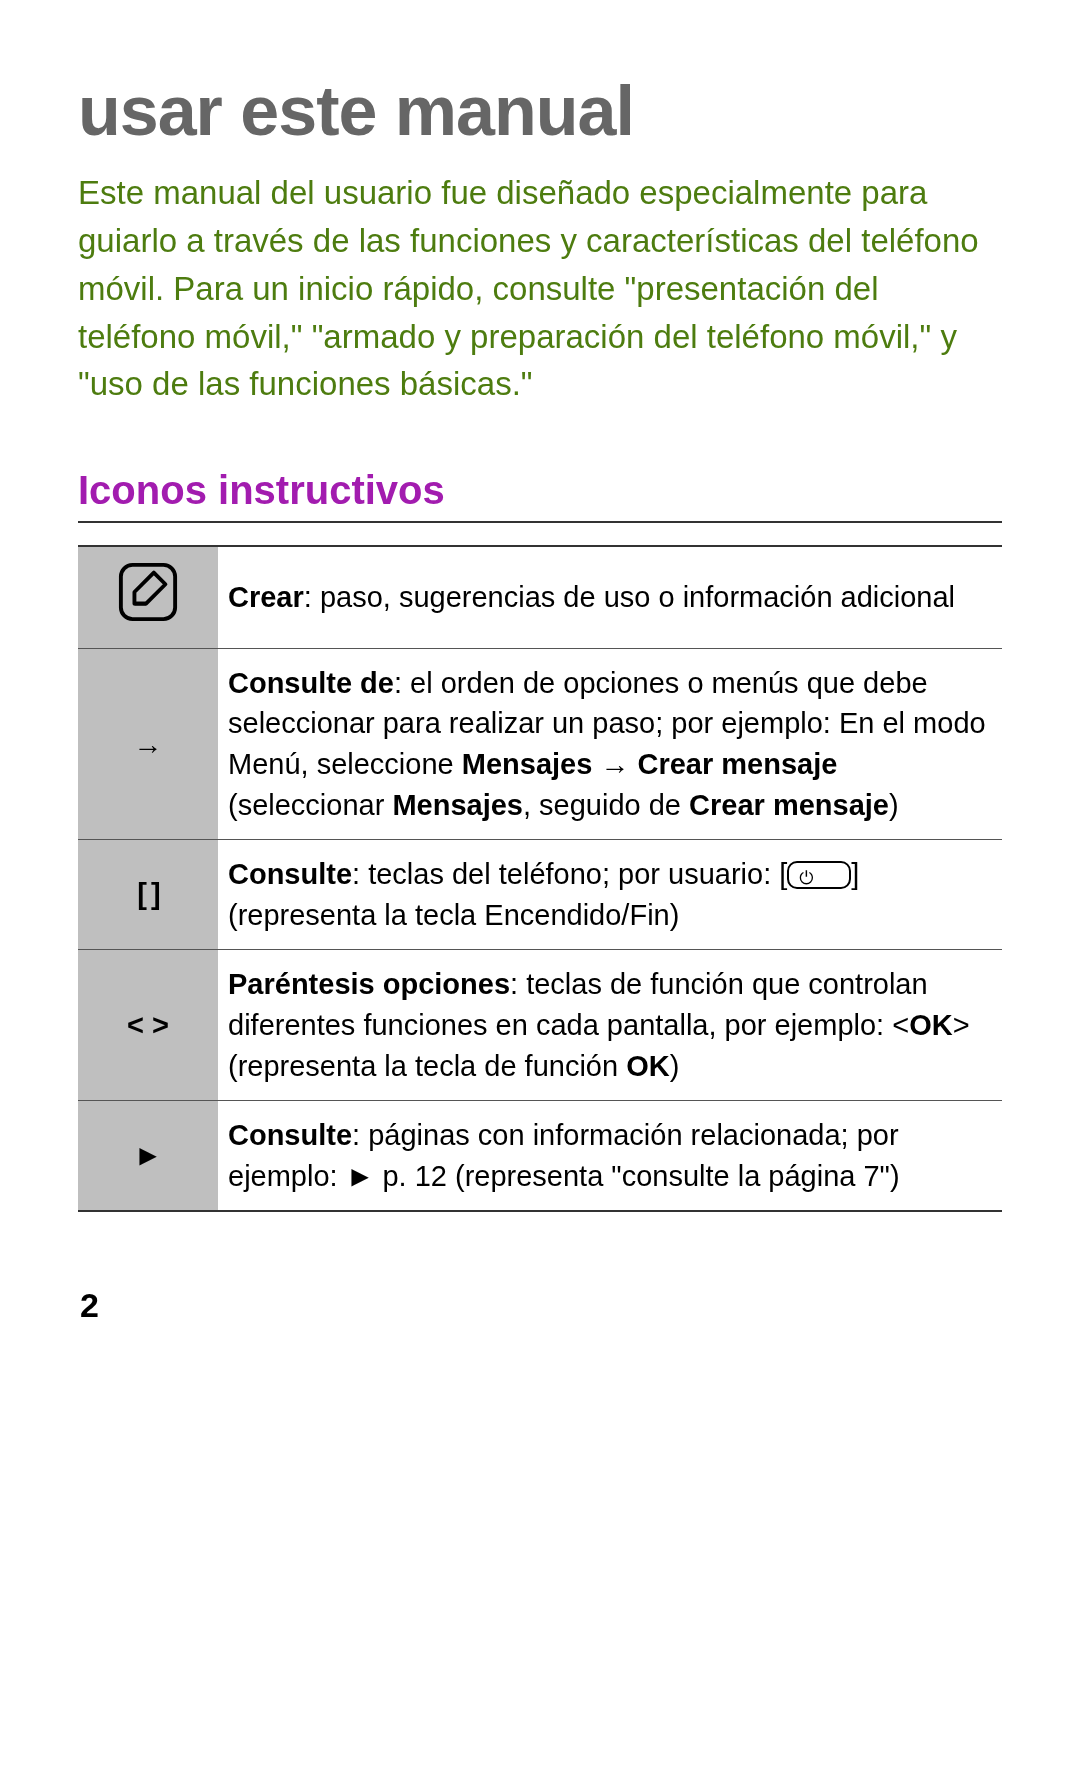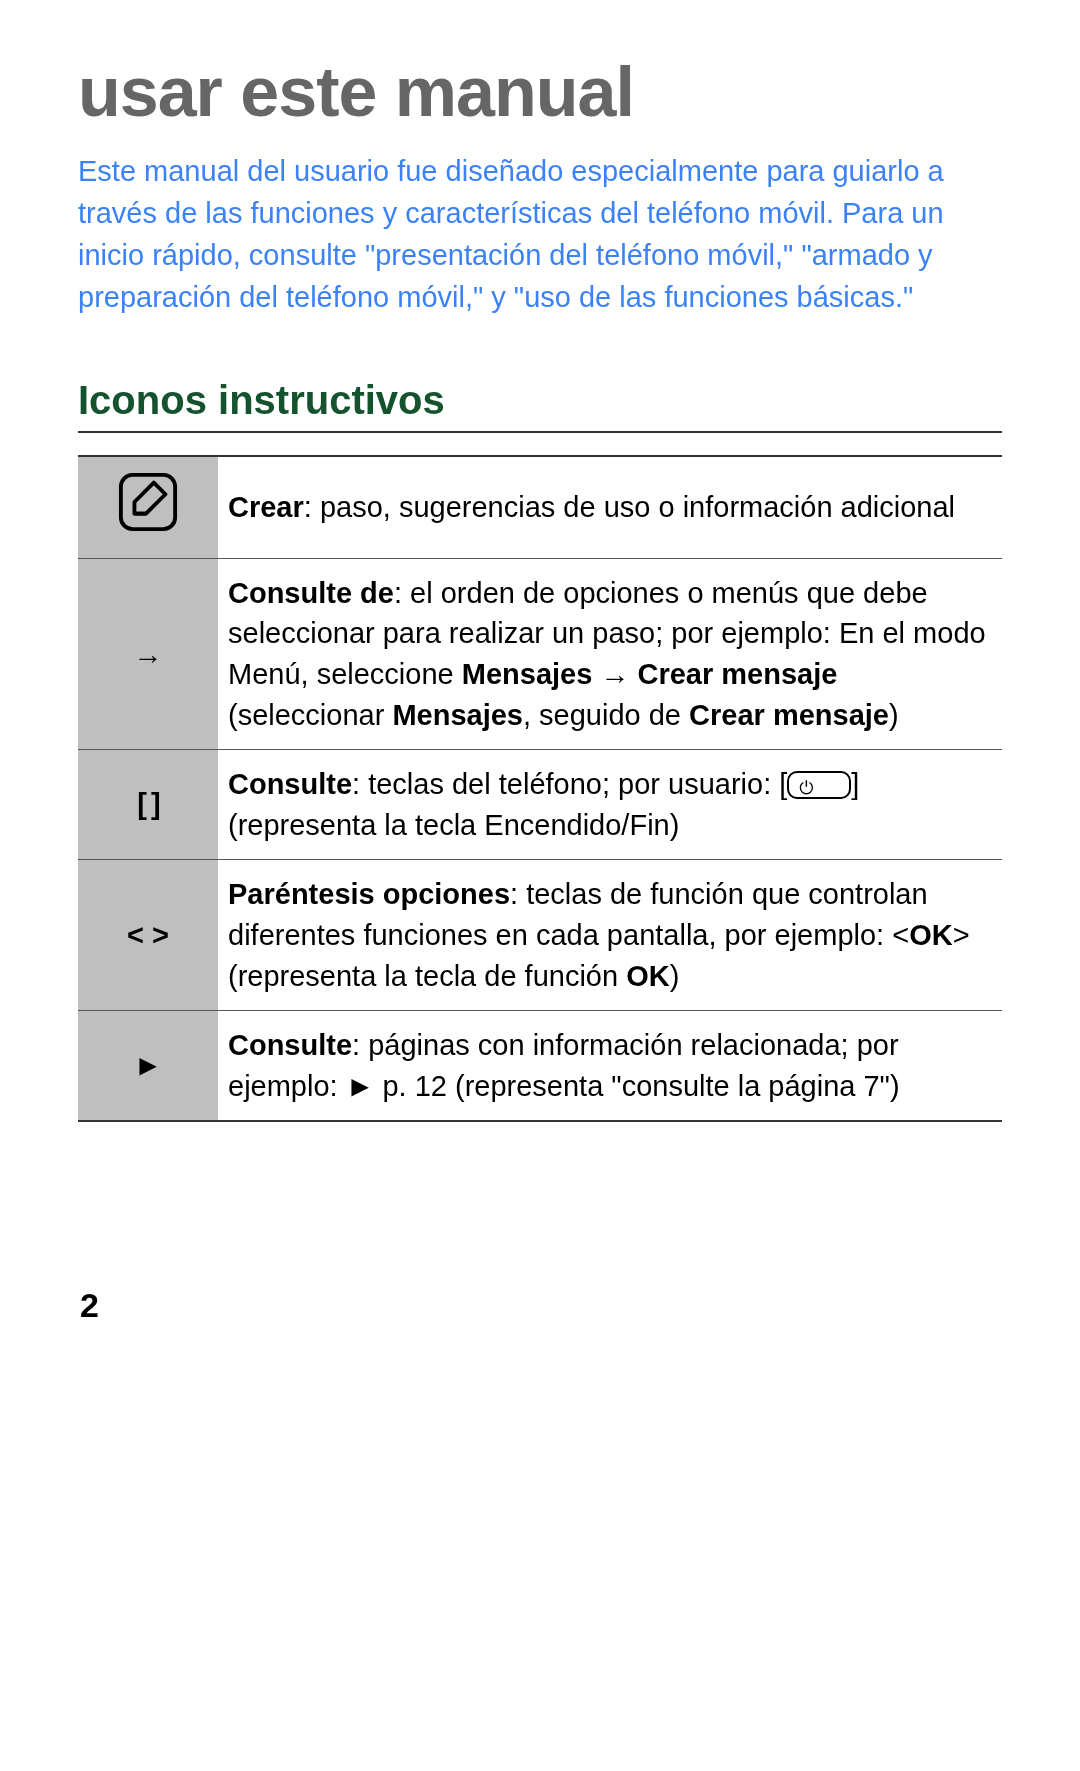--- a/index.html
+++ b/index.html
@@ -8,40 +8,40 @@
     background: #fff;
     width: 1080px;
     height: 1771px;
     font-family: Arial, Helvetica, sans-serif;
     color: #000;
   }
   .page {
     box-sizing: border-box;
     width: 1080px;
     height: 1373px;
-    padding: 52px 78px 40px 78px;
+    padding: 71px 78px 40px 78px;
     position: relative;
   }
   h1.title {
     font-size: 70px;
     font-weight: bold;
     color: #666;
     margin: 0 0 18px 0;
     letter-spacing: -1px;
   }
   p.intro {
-    font-size: 29px;
+    font-size: 33px;
     line-height: 1.45;
     margin: 0 0 60px 0;
-    color: #3b82f6;
+    color: #4d7c0f;
   }
   h2.section {
     font-size: 40px;
     font-weight: bold;
-    color: #14532d;
+    color: #a21caf;
     margin: 0 0 10px 0;
     padding-bottom: 8px;
     border-bottom: 2px solid #333;
   }
   .table-wrap {
     margin-top: 22px;
   }
   table.icon-table {
     width: 100%;
     border-collapse: collapse;

